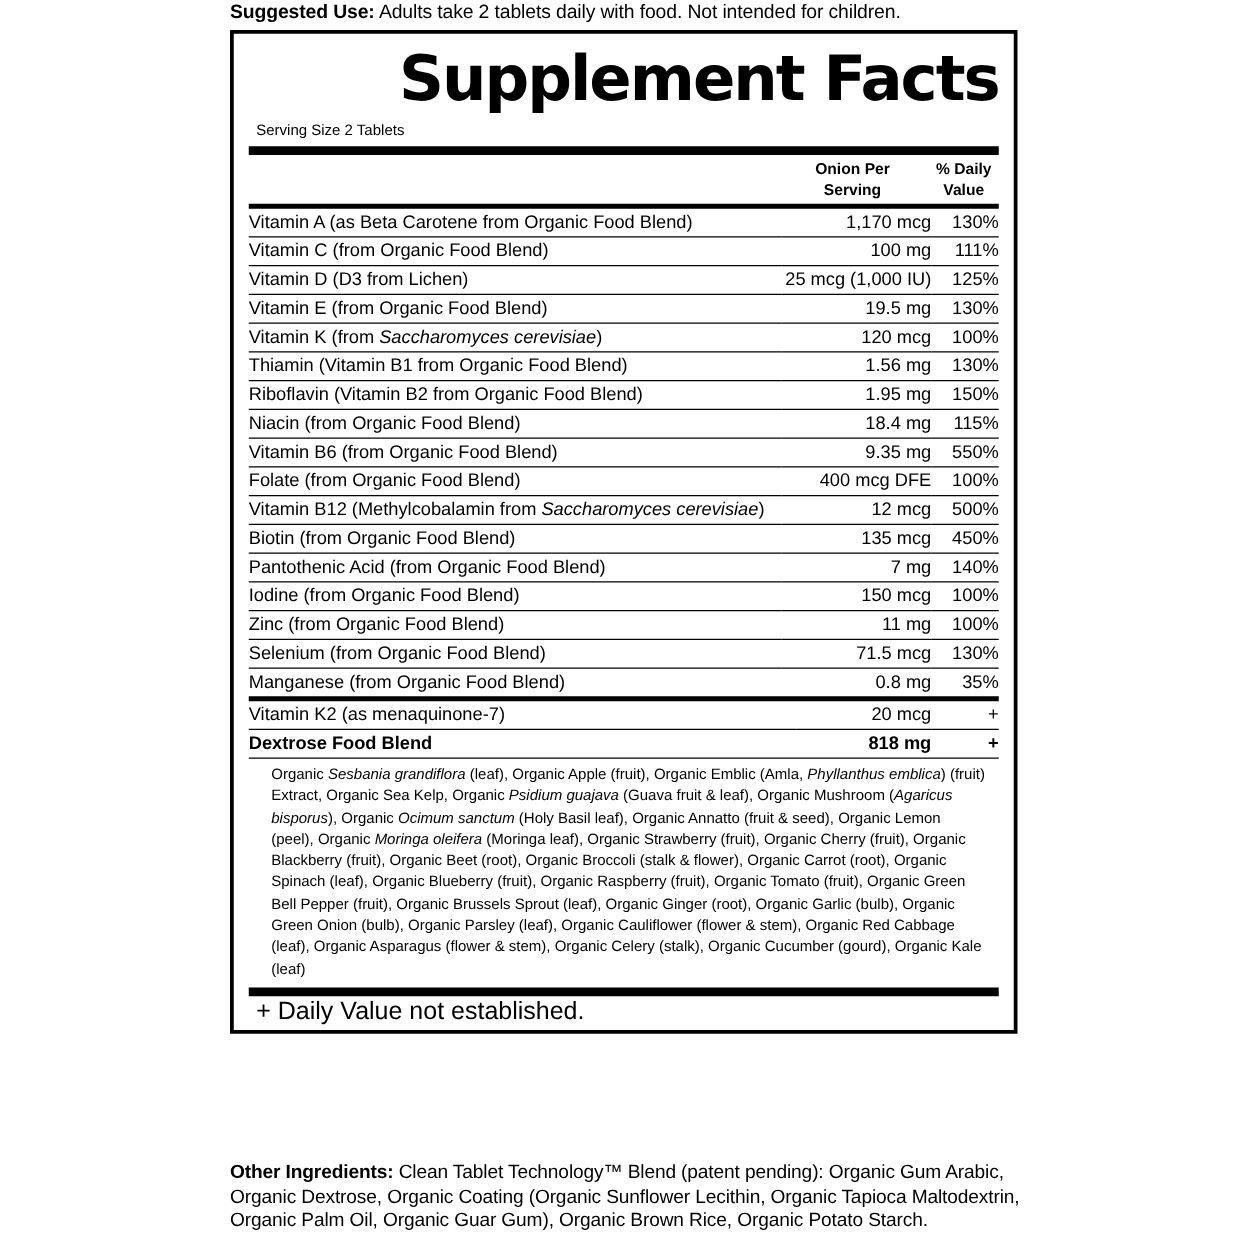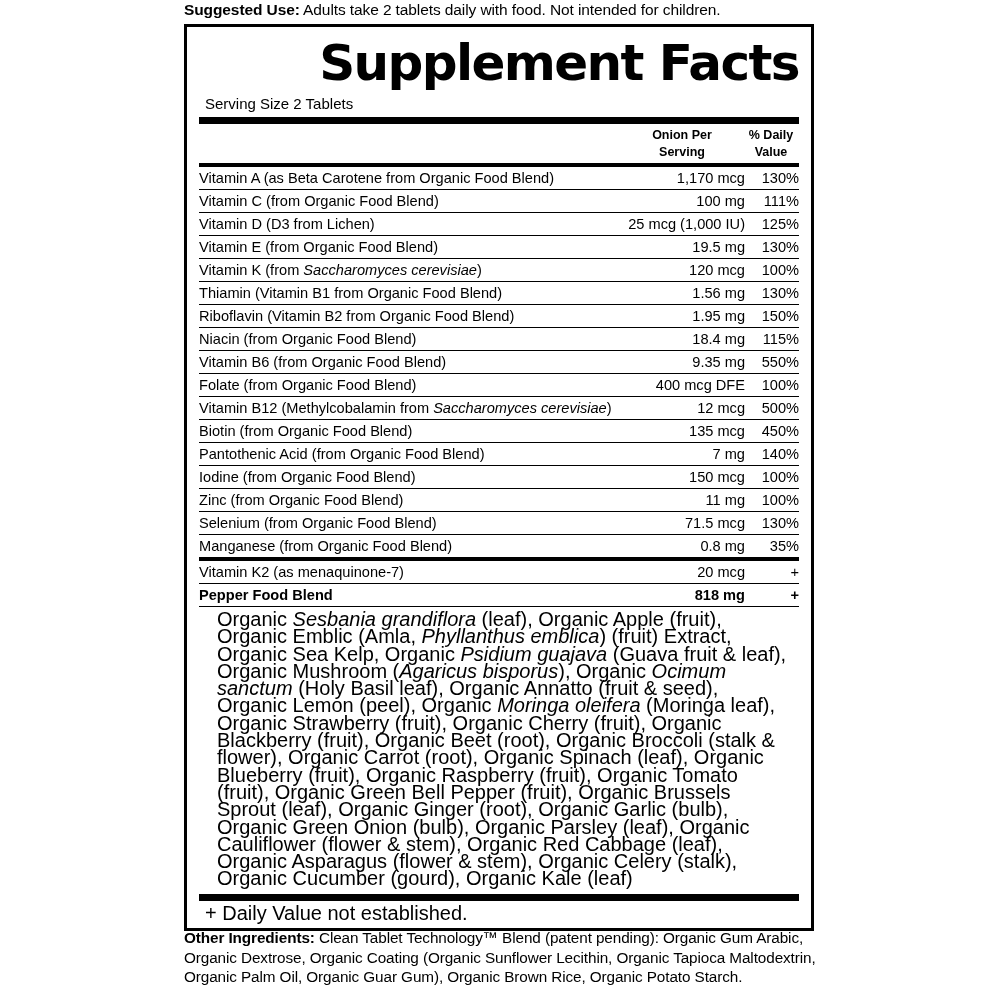--- a/index.html
+++ b/index.html
@@ -47,21 +47,21 @@
     font-size: 50px;
     font-weight: bold;
     letter-spacing: -1.6px;
     line-height: 56px;
     text-align: right;
     margin: 2px 0 4px 0;
     font-family: "DejaVu Sans", sans-serif;
   }
 
   .serving-info {
-    font-size: 15px;
+    font-size: 12px;
     line-height: 18px;
     padding-left: 6px;
     margin-bottom: 4px;
   }
 
   .rule-thick { height: 7px; background: #000; margin: 0; }
   .rule-med { height: 4px; background: #000; margin: 0; }
   .rule-thin { height: 1px; background: #000; margin: 0; }
 
   
@@ -92,21 +92,21 @@
   }
   .col-head.amt { padding-right: 6px; }
   .col-head.dvh { padding-right: 2px; }
 
   em { font-style: italic; }
 
   .bold-row td { font-weight: bold; }
 
   
   .blend-desc {
-    font-size: 20px;
+    font-size: 12px;
     line-height: 17.3px;
     padding: 4px 10px 6px 18px;
     text-align: left;
   }
 
   .footnote {
     font-size: 20px;
     line-height: 18px;
     padding: 3px 0 2px 6px;
   }
@@ -253,21 +253,21 @@
     <div class="rule-med"></div>
 
     <table class="facts">
       <tbody id="rows-secondary">
           <tr>
             <td class="nutrient">Vitamin K2 (as menaquinone-7)</td>
             <td class="amount">20 mcg</td>
             <td class="dv">+</td>
           </tr>
           <tr class="bold-row">
-            <td class="nutrient">Pepper Food Blend</td>
+            <td class="nutrient">Dextrose Food Blend</td>
             <td class="amount">818 mg</td>
             <td class="dv">+</td>
           </tr>
         </tbody>
     </table>
 
     <div class="rule-thin"></div>
 
     <div class="blend-desc">Organic <em>Sesbania grandiflora</em> (leaf), Organic Apple (fruit), Organic Emblic (Amla, <em>Phyllanthus emblica</em>) (fruit) Extract, Organic Sea Kelp, Organic <em>Psidium guajava</em> (Guava fruit &amp; leaf), Organic Mushroom (<em>Agaricus bisporus</em>), Organic <em>Ocimum sanctum</em> (Holy Basil leaf), Organic Annatto (fruit &amp; seed), Organic Lemon (peel), Organic <em>Moringa oleifera</em> (Moringa leaf), Organic Strawberry (fruit), Organic Cherry (fruit), Organic Blackberry (fruit), Organic Beet (root), Organic Broccoli (stalk &amp; flower), Organic Carrot (root), Organic Spinach (leaf), Organic Blueberry (fruit), Organic Raspberry (fruit), Organic Tomato (fruit), Organic Green Bell Pepper (fruit), Organic Brussels Sprout (leaf), Organic Ginger (root), Organic Garlic (bulb), Organic Green Onion (bulb), Organic Parsley (leaf), Organic Cauliflower (flower &amp; stem), Organic Red Cabbage (leaf), Organic Asparagus (flower &amp; stem), Organic Celery (stalk), Organic Cucumber (gourd), Organic Kale (leaf)</div>
 

